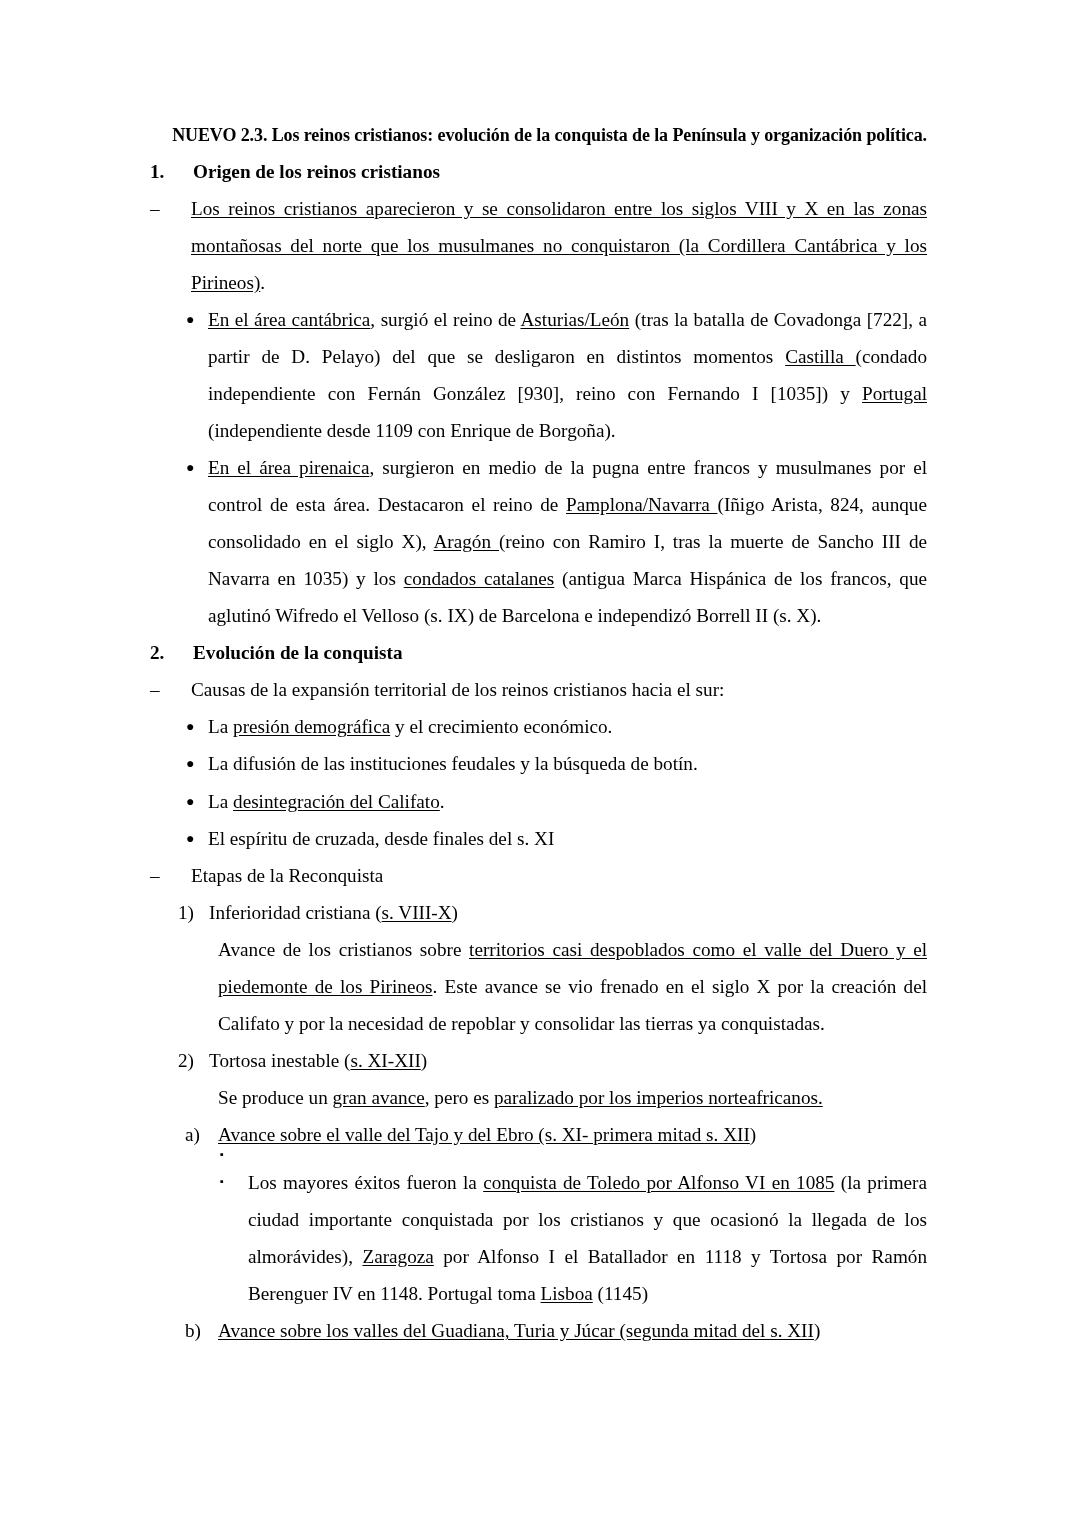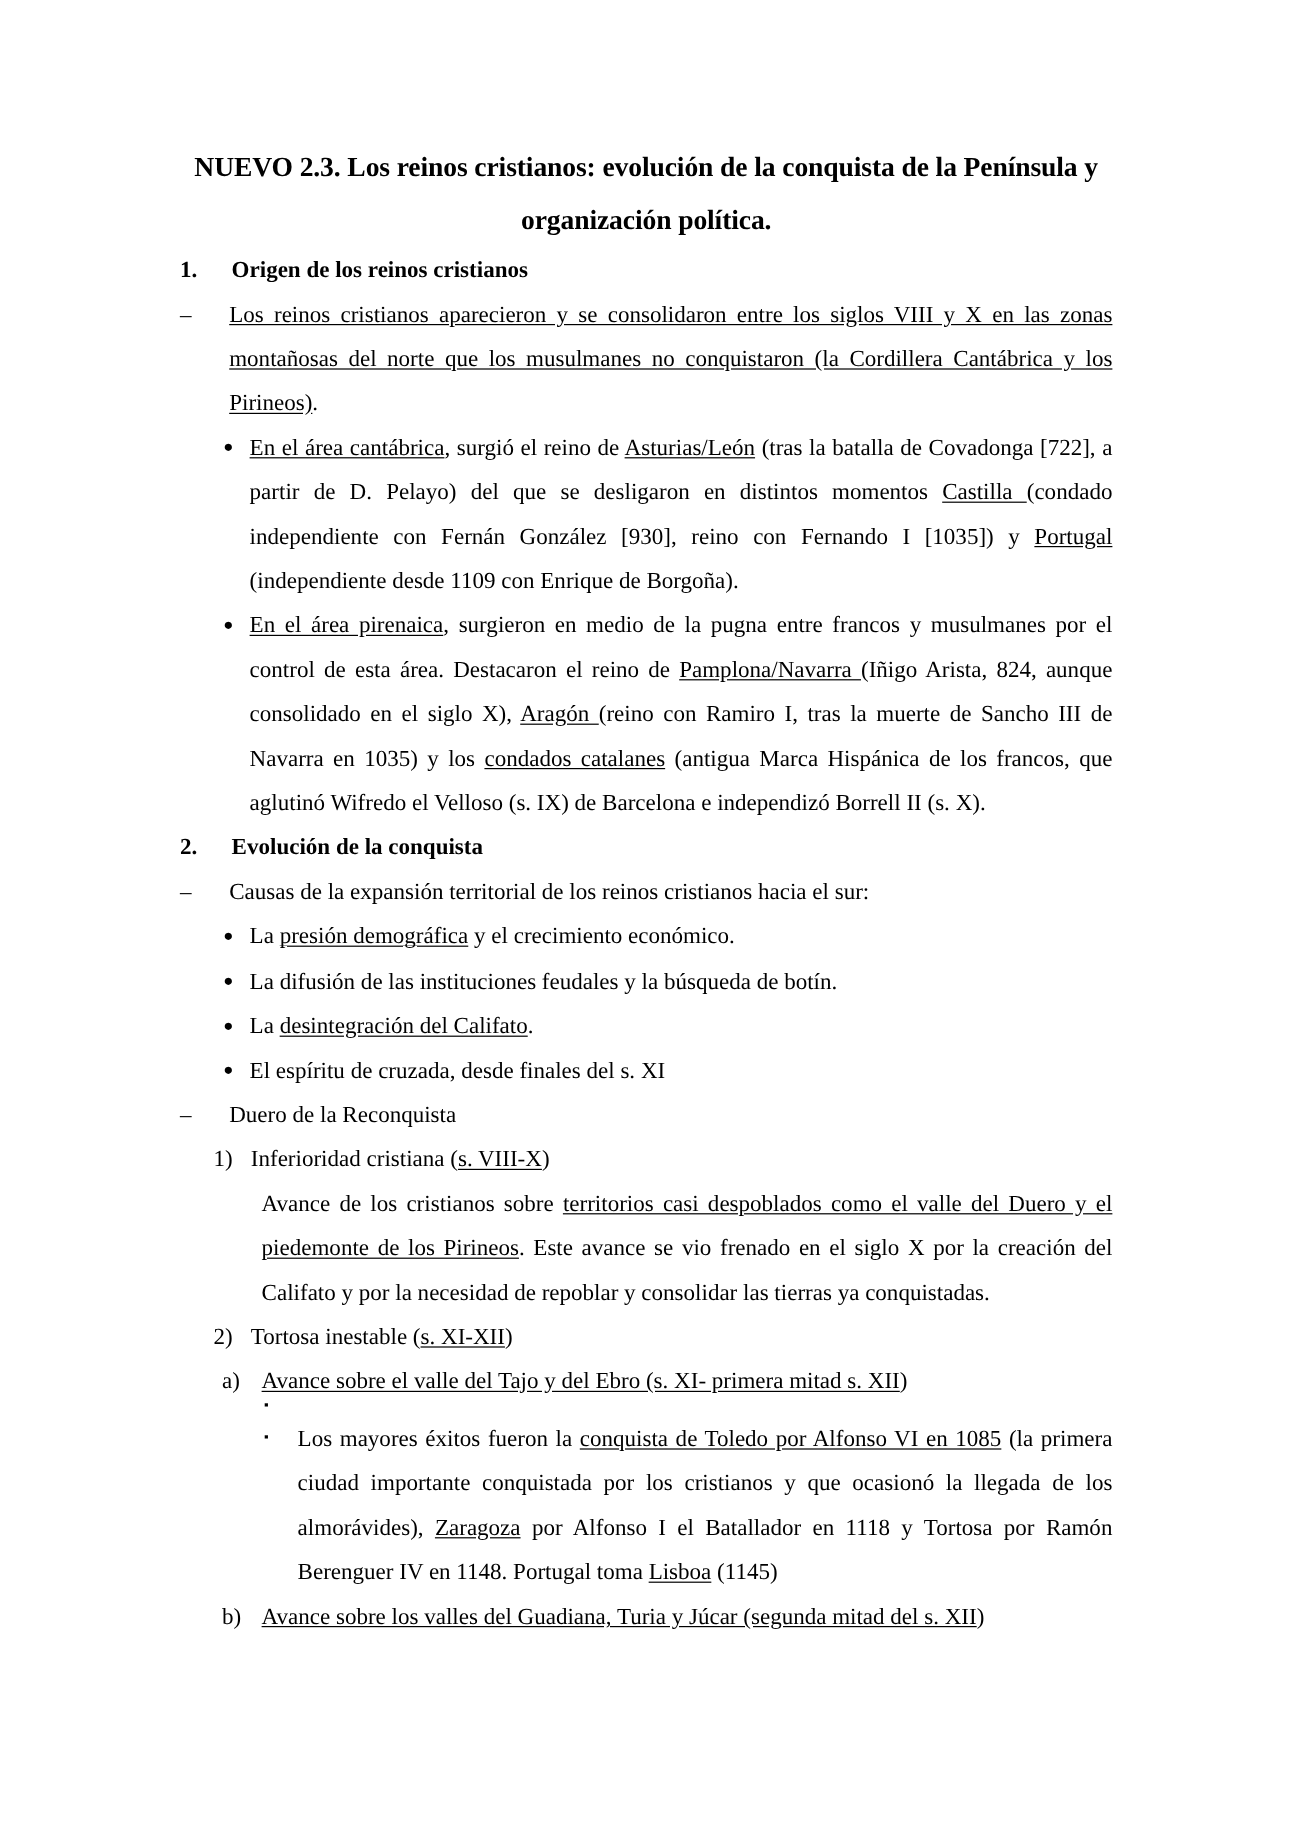--- a/index.html
+++ b/index.html
@@ -26,23 +26,23 @@
     width: 777px;
     font-size: 19.2px;
     line-height: 1.93;
     text-align: justify;
     text-justify: inter-word;
   }
 
   
   .doc-title {
     font-weight: bold;
-    font-size: 23px;
-    line-height: 1.93;
-    text-align: center;
+    font-size: 18px;
+    line-height: 1.93;
+    text-align: right;
     margin: 0 0 0 0;
     letter-spacing: -0.1px;
   }
 
   
   .sec-heading {
     display: flex;
     align-items: baseline;
     font-weight: bold;
     margin: 0;
@@ -216,33 +216,34 @@
       <span class="marker">●</span>
       <span class="body"><span>La </span><span class="u">desintegración del Califato</span><span>.</span></span>
     </div>
     <div class="bullet-item">
       <span class="marker">●</span>
       <span class="body"><span>El espíritu de cruzada, desde finales del s. XI</span></span>
     </div>
 
     <div class="dash-item">
       <span class="marker">–</span>
-      <span class="body">Duero de la Reconquista</span>
+      <span class="body">Etapas de la Reconquista</span>
     </div>
 
     <div class="paren-item">
       <span class="marker">1)</span>
       <span class="body"><span>Inferioridad cristiana (</span><span class="u">s. VIII-X</span><span>)</span></span>
     </div>
     <p class="sub-para"><span>Avance de los cristianos sobre </span><span class="u">territorios casi despoblados como el valle del Duero y el piedemonte de los Pirineos</span><span>. Este avance se vio frenado en el siglo X por la creación del Califato y por la necesidad de repoblar y consolidar las tierras ya conquistadas.</span></p>
 
     <div class="paren-item">
       <span class="marker">2)</span>
       <span class="body"><span>Tortosa inestable (</span><span class="u">s. XI-XII</span><span>)</span></span>
     </div>
+    <p class="sub-para"><span>Se produce un </span><span class="u">gran avance</span><span>, pero es </span><span class="u">paralizado por los imperios norteafricanos.</span></p>
 
     <div class="letter-item">
       <span class="marker">a)</span>
       <span class="body"><span class="u">Avance sobre el valle del Tajo y del Ebro (s. XI- primera mitad s. XII</span><span>)</span></span>
     </div>
 
     <div class="square-item">
       <span class="marker">▪</span>
     </div>
     <div class="square-item">

